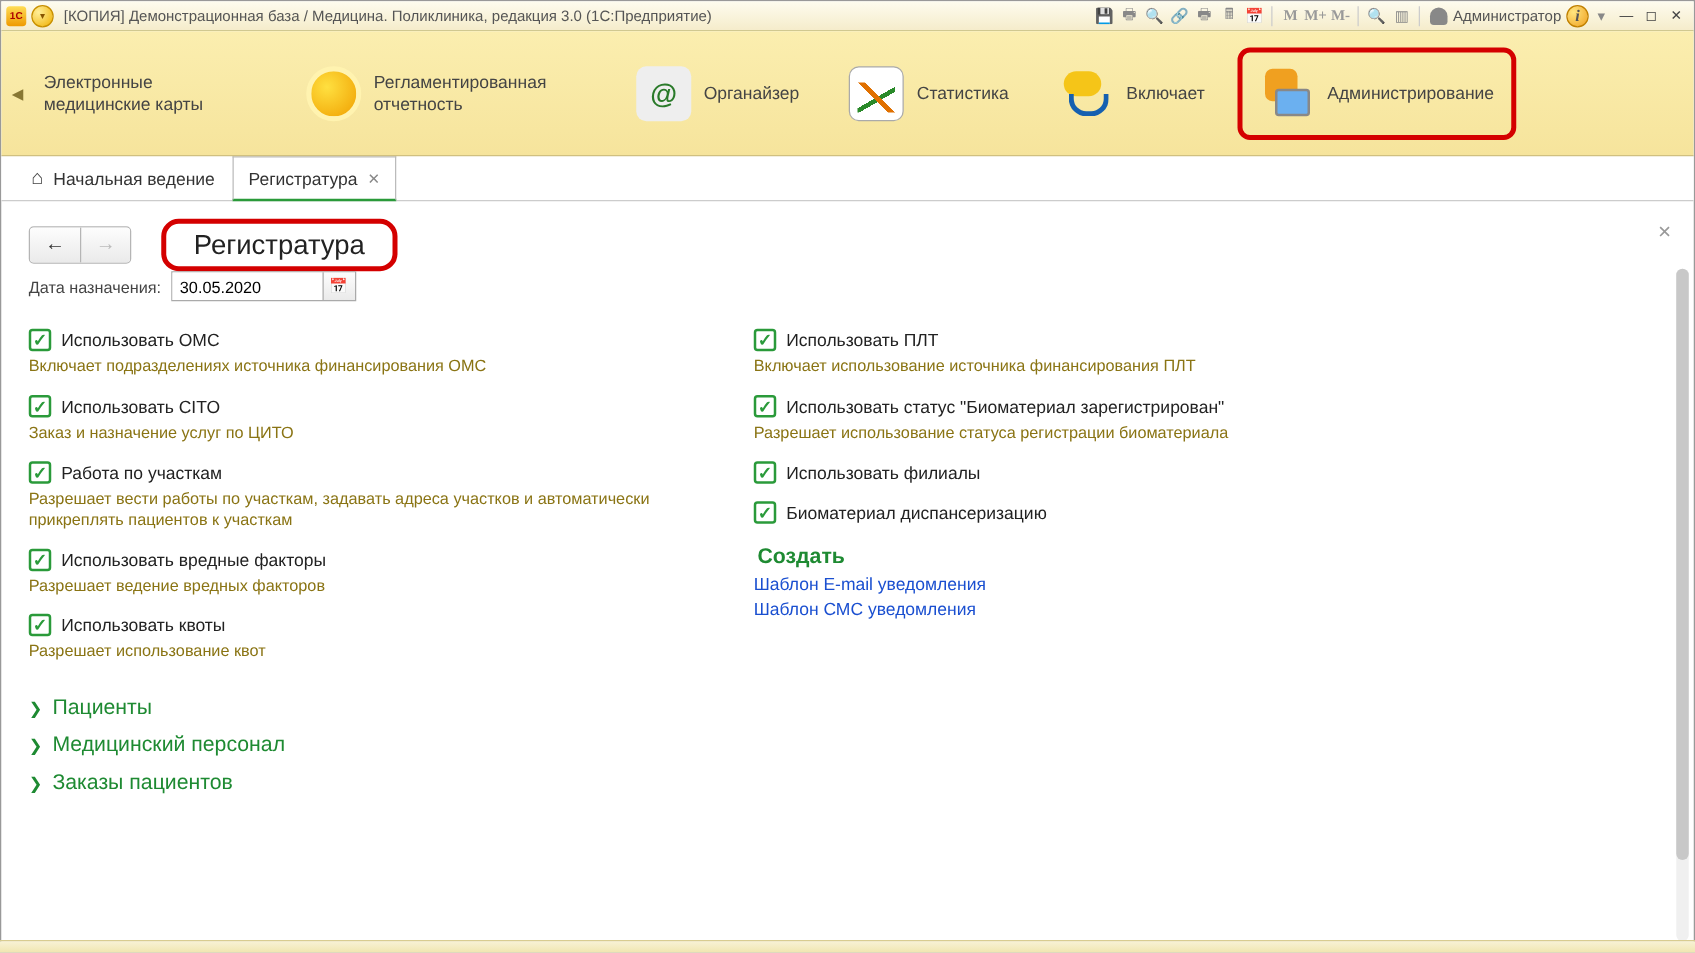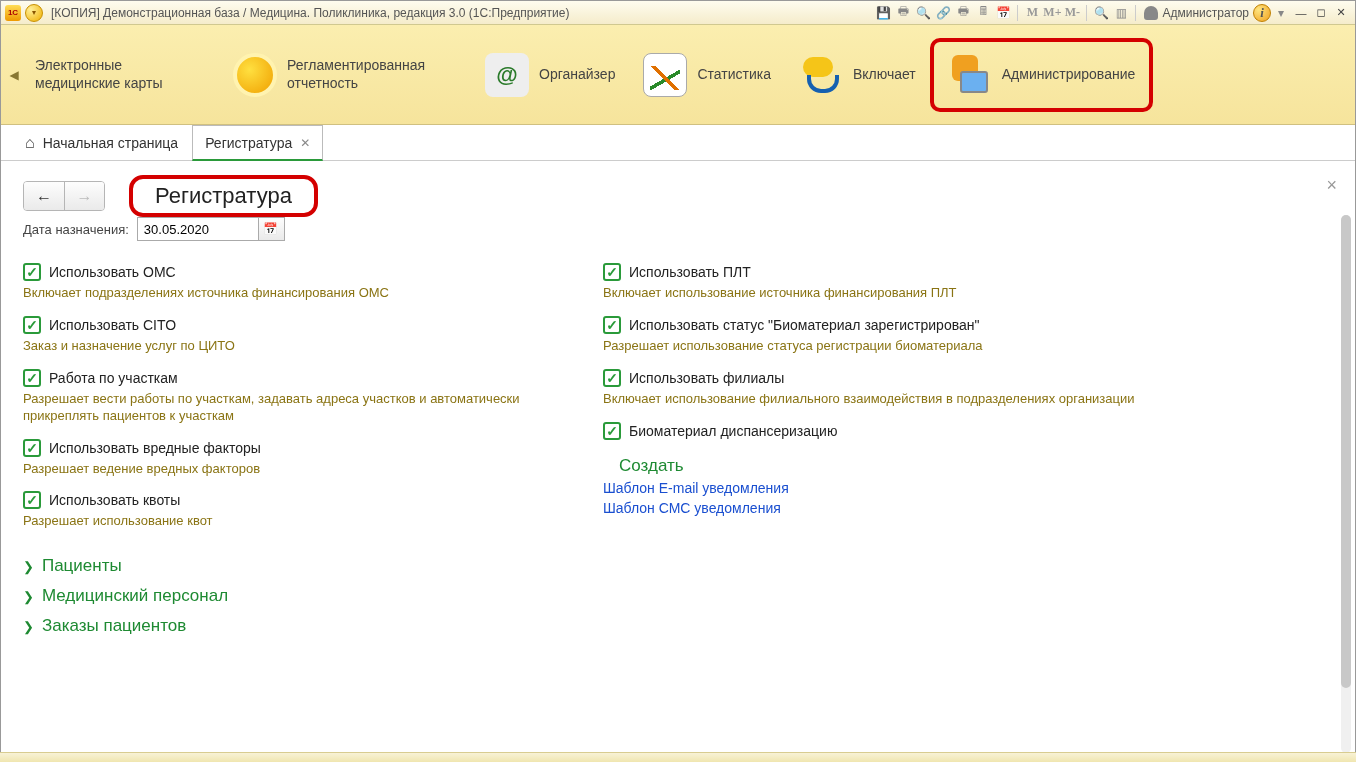--- a/index.html
+++ b/index.html
@@ -74,21 +74,21 @@
     display: flex;
     align-items: center;
     padding: 0 6px;
     position: relative;
   }
   .nav-arrow {
     width: 14px; height: 80px;
     display: flex; align-items:center; justify-content:center;
     color: #887733; font-size: 12px;
   }
-  .nav-items { display:flex; align-items:flex-end; flex:1; gap:0; }
+  .nav-items { display:flex; align-items:flex-end; flex:1; gap:12px; }
   .nav-item {
     display:flex; align-items:center; gap:10px;
     padding: 8px 14px;
     height: 74px;
     border-radius: 10px;
     color:#444;
   }
   .nav-item.highlight {
     border: 4px solid #d40000;
   }
@@ -165,21 +165,21 @@
   .opts { display:flex; margin-top:22px; gap:40px;}
   .col { flex:0 0 540px; display:flex; flex-direction:column; gap:14px;}
   .opt { }
   .opt-head { display:flex; align-items:center; gap:8px; font-size:14px; color:#222;}
   .chk {
     width:18px;height:18px;border:2px solid #2a9a3a;border-radius:3px;
     display:flex;align-items:center;justify-content:center;color:#2a9a3a;font-size:14px;font-weight:bold;
     background:#fff;
   }
   .opt-desc { margin-top:4px; color:#8a7414; font-size:13px; line-height:1.3; padding-left:0;}
-  .create-h { color:#1e8a32; font-size:17px; font-weight:normal; margin:2px 16px 4px;}
+  .create-h { color:#1e8a32; font-size:17px; font-weight:bold; margin:2px 3px 4px;}
   .tmpl-link { color:#1a4fd0; font-size:14px; margin:4px 0; display:block;}
 
   .expanders { margin-top:26px; display:flex; flex-direction:column; gap:10px;}
   .exp { display:flex; align-items:center; gap:8px; color:#1e8a32; font-size:17px;}
   .exp-ic { color:#1e8a32; font-size:13px;}
 
   .scrollbar {
     position:absolute; right:4px; top:54px; bottom:10px; width:10px;
     background:#f0f0f0; border-radius:5px;
   }
@@ -248,21 +248,21 @@
     <div class="nav-item highlight">
       <span class="nav-icon ic-admin"></span>
       <span class="nav-label">Администрирование</span>
     </div>
   </div>
 </div>
 
 <div class="tabsrow">
   <div class="hometab">
     <span class="home-ic">⌂</span>
-    <span>Начальная страница</span>
+    <span>Начальная ведение</span>
   </div>
   <div class="tab">
     <span>Регистратура</span>
     <span class="close">✕</span>
   </div>
 </div>
 
 <div class="content">
   <div class="toprow">
     <div class="navbtns">
@@ -335,21 +335,20 @@
             <span class="chk">✓</span>
             <span>Использовать статус "Биоматериал зарегистрирован"</span>
           </div>
         <div class="opt-desc">Разрешает использование статуса регистрации биоматериала</div>
       </div>
       <div class="opt">
         <div class="opt-head">
             <span class="chk">✓</span>
             <span>Использовать филиалы</span>
           </div>
-        <div class="opt-desc">Включает использование филиального взаимодействия в подразделениях организации</div>
       </div>
       <div class="opt">
         <div class="opt-head">
             <span class="chk">✓</span>
             <span>Биоматериал диспансеризацию</span>
           </div>
       </div>
       <div>
         <div class="create-h">Создать</div>
         <a class="tmpl-link">Шаблон E-mail уведомления</a>

